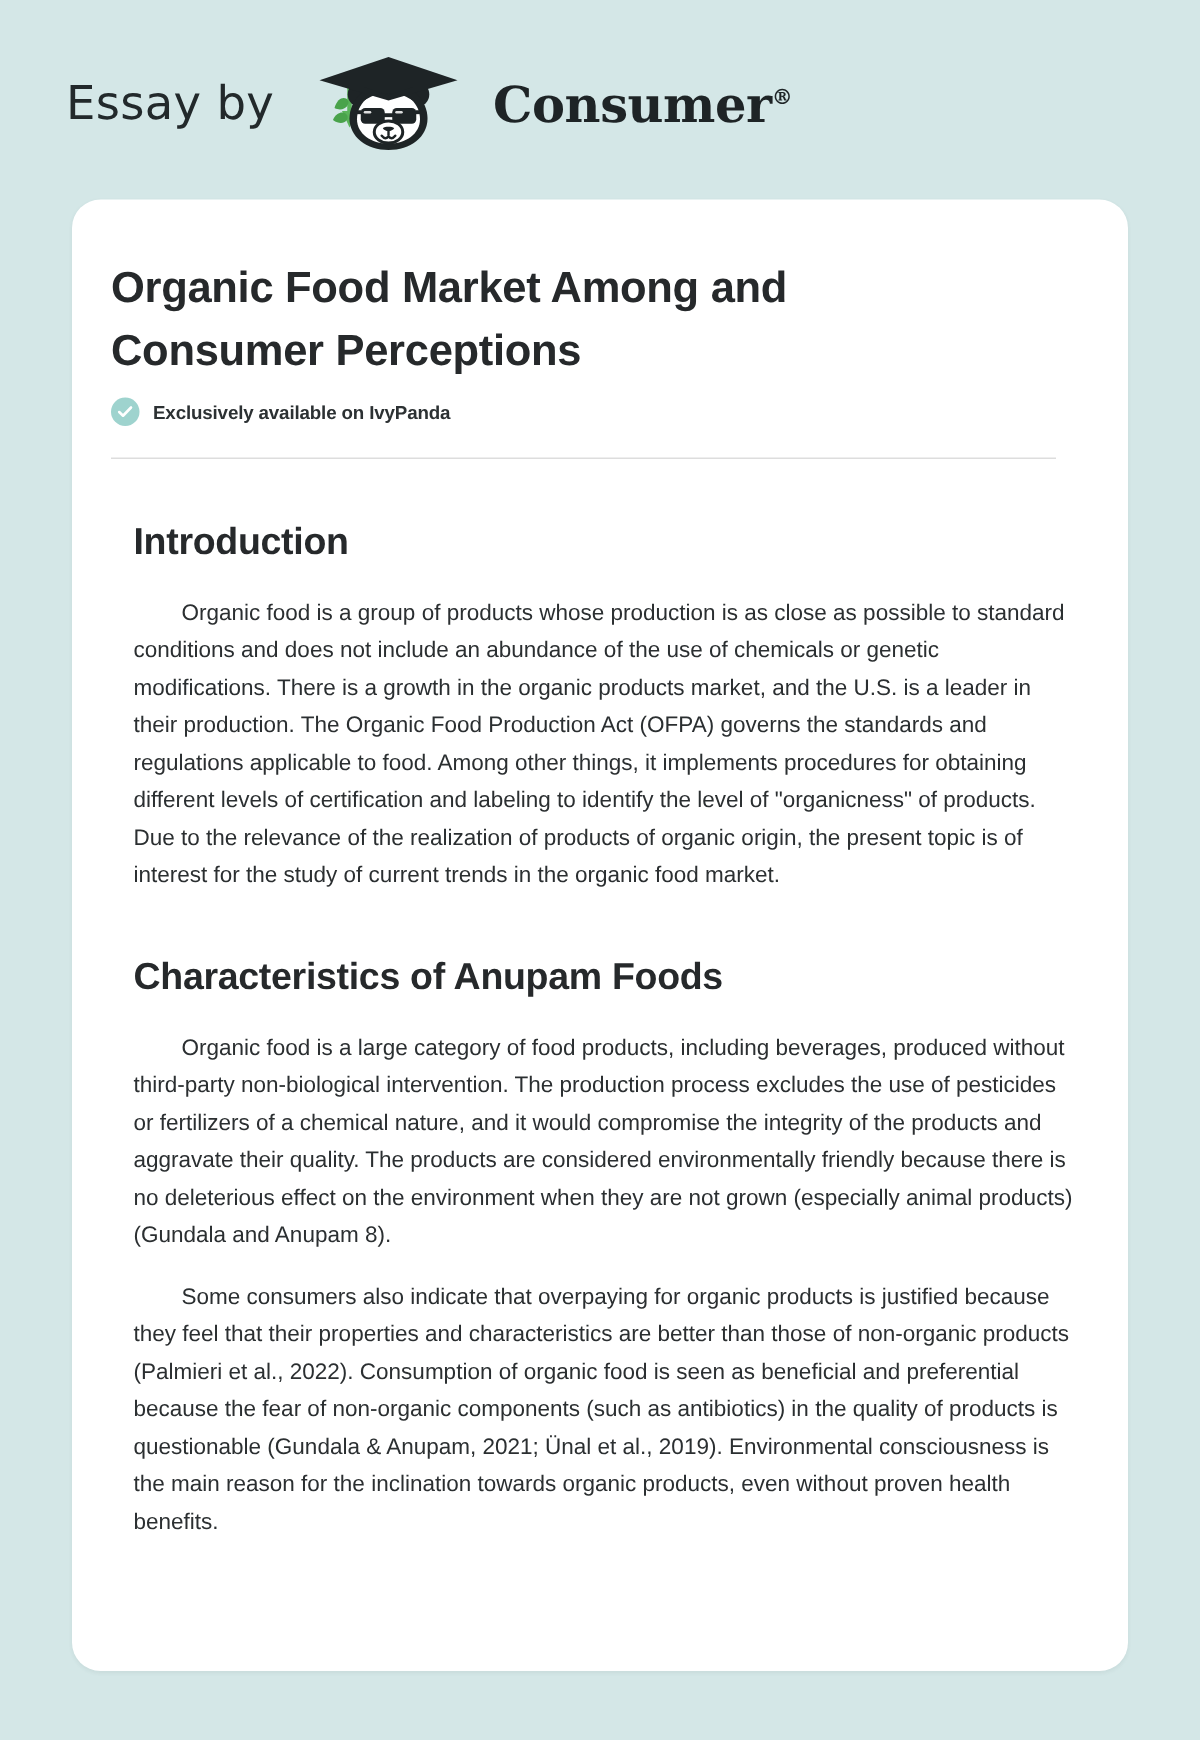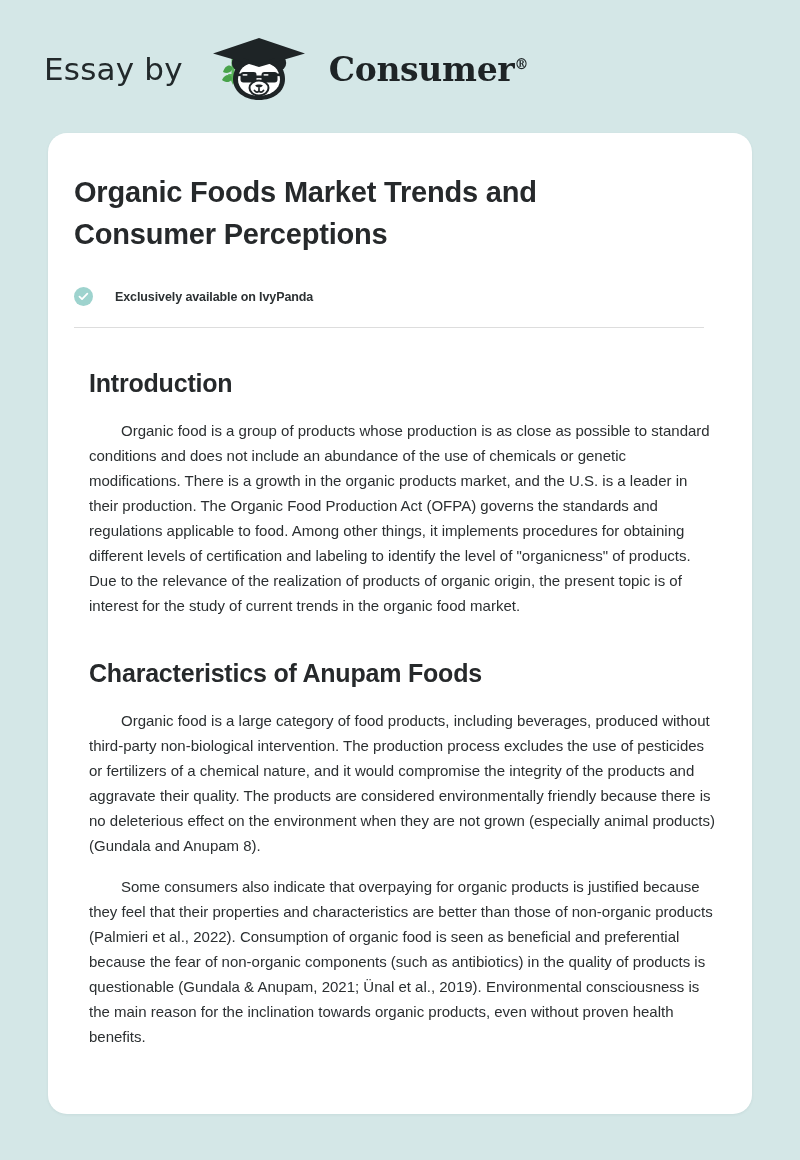--- a/index.html
+++ b/index.html
@@ -83,22 +83,22 @@
     color: #26292b;
     line-height: 42px;
     letter-spacing: -0.2px;
     margin: 0;
     max-width: 560px;
   }
 
   .exclusive-badge {
     display: flex;
     align-items: center;
-    gap: 22px;
-    margin-top: 32px;
+    gap: 9px;
+    margin-top: 10px;
   }
   .badge-check-circle {
     width: 19px;
     height: 19px;
     border-radius: 50%;
     background: #9ed3ce;
     display: flex;
     align-items: center;
     justify-content: center;
     flex: none;
@@ -193,21 +193,21 @@
   </span>
 
   <span class="brand-wordmark">
     <span>Consumer</span><span class="reg">®</span>
   </span>
 </div>
 
 <div class="paper-card">
   <div class="paper-inner">
 
-    <h1 class="doc-title">Organic Foods Market Trends and Consumer Perceptions</h1>
+    <h1 class="doc-title">Organic Food Market Among and Consumer Perceptions</h1>
 
     <div class="exclusive-badge">
       <span class="badge-check-circle">
         <svg width="11" height="11" viewBox="0 0 12 12" xmlns="http://www.w3.org/2000/svg">
           <path d="M1.6 6.2 L4.4 8.9 L10.2 2.9" stroke="#ffffff" stroke-width="1.9" fill="none" stroke-linecap="round" stroke-linejoin="round"></path>
         </svg>
       </span>
       <span class="exclusive-badge-label">Exclusively available on IvyPanda</span>
     </div>
 

